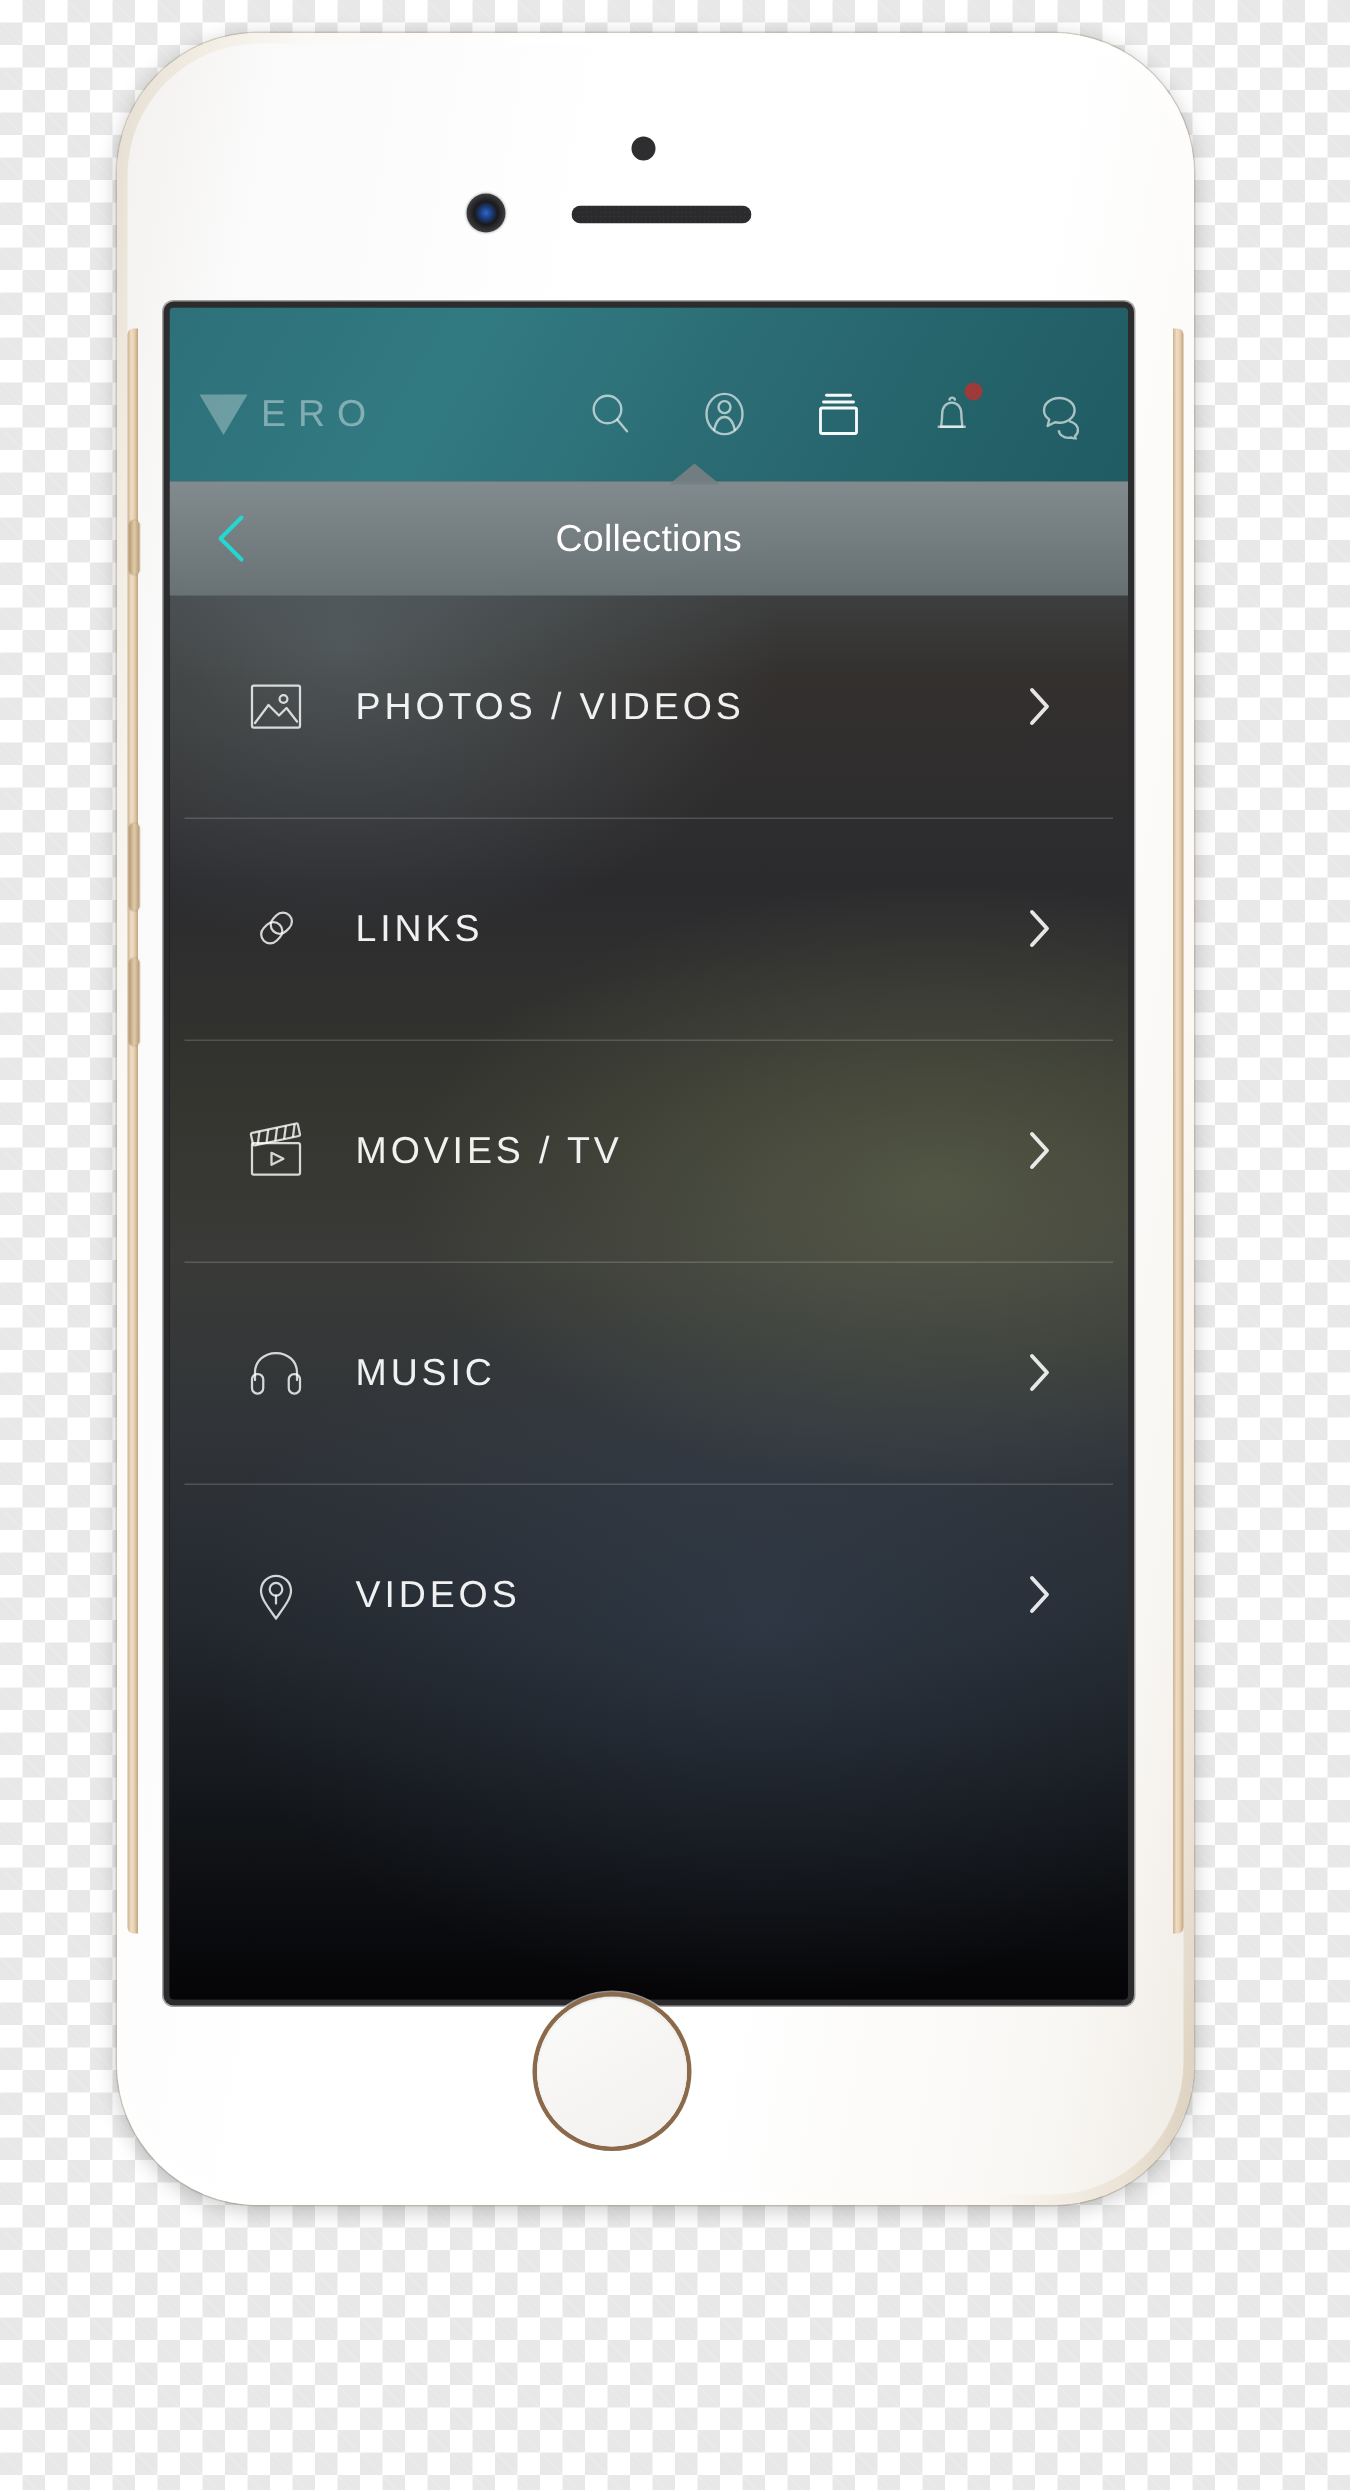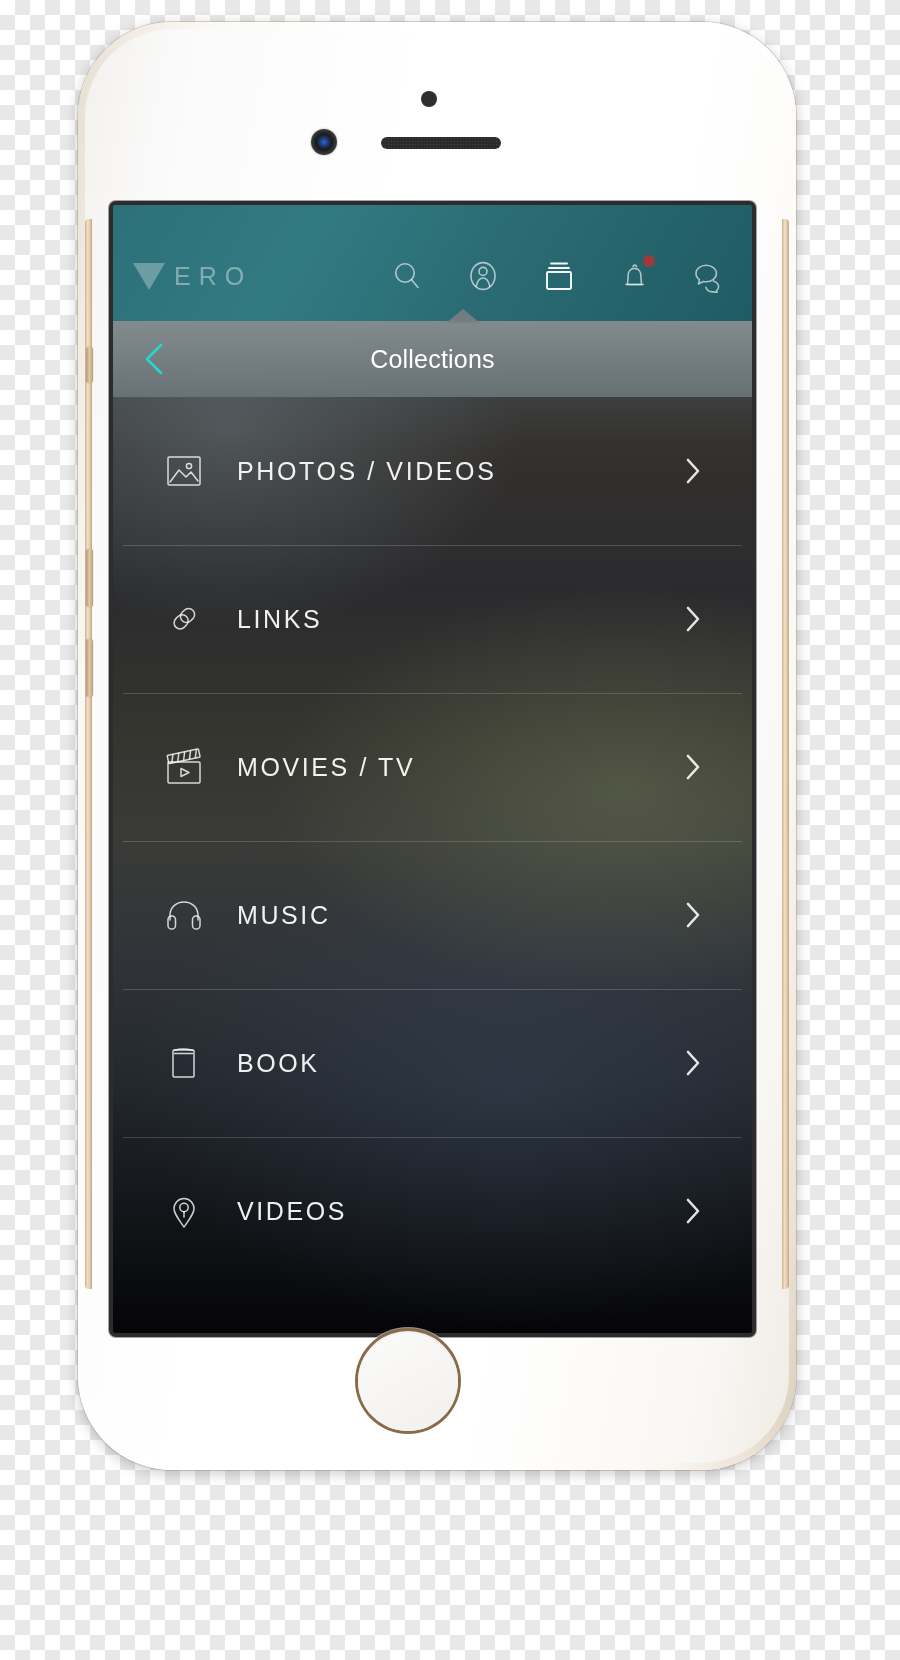--- a/index.html
+++ b/index.html
@@ -421,35 +421,20 @@
             </svg>
           </div>
           <div class="row-label">MUSIC</div>
           <div class="row-chev">
             <svg width="20" height="28" viewBox="0 0 20 28" fill="none" stroke="rgba(255,255,255,0.88)" stroke-width="2.6" stroke-linecap="round" stroke-linejoin="round">
               <polyline points="5,3 15,14 5,25"></polyline>
             </svg>
           </div>
         </div>
 
-        <div class="row">
-          <div class="row-icon">
-            <svg width="42" height="42" viewBox="0 0 42 42" fill="none" stroke="rgba(255,255,255,0.80)" stroke-width="1.5">
-              <rect x="10" y="8" width="21" height="27" rx="1.2"></rect>
-              <path d="M11.5 8.2 Q20 5.8 29.5 8.2" stroke-linecap="round"></path>
-              <line x1="11" y1="11.5" x2="30" y2="11.5"></line>
-            </svg>
-          </div>
-          <div class="row-label">BOOK</div>
-          <div class="row-chev">
-            <svg width="20" height="28" viewBox="0 0 20 28" fill="none" stroke="rgba(255,255,255,0.88)" stroke-width="2.6" stroke-linecap="round" stroke-linejoin="round">
-              <polyline points="5,3 15,14 5,25"></polyline>
-            </svg>
-          </div>
-        </div>
 
         <div class="row">
           <div class="row-icon">
             <svg width="42" height="42" viewBox="0 0 42 42" fill="none" stroke="rgba(255,255,255,0.80)" stroke-width="1.5">
               <path d="M21 37c6-8.5 10-13.5 10-18.5A10 10 0 0 0 11 18.5C11 23.5 15 28.5 21 37z" stroke-linejoin="round"></path>
               <circle cx="21" cy="17.5" r="4.2"></circle>
               <line x1="21" y1="21.7" x2="21" y2="27" stroke-linecap="round"></line>
             </svg>
           </div>
           <div class="row-label">VIDEOS</div>

